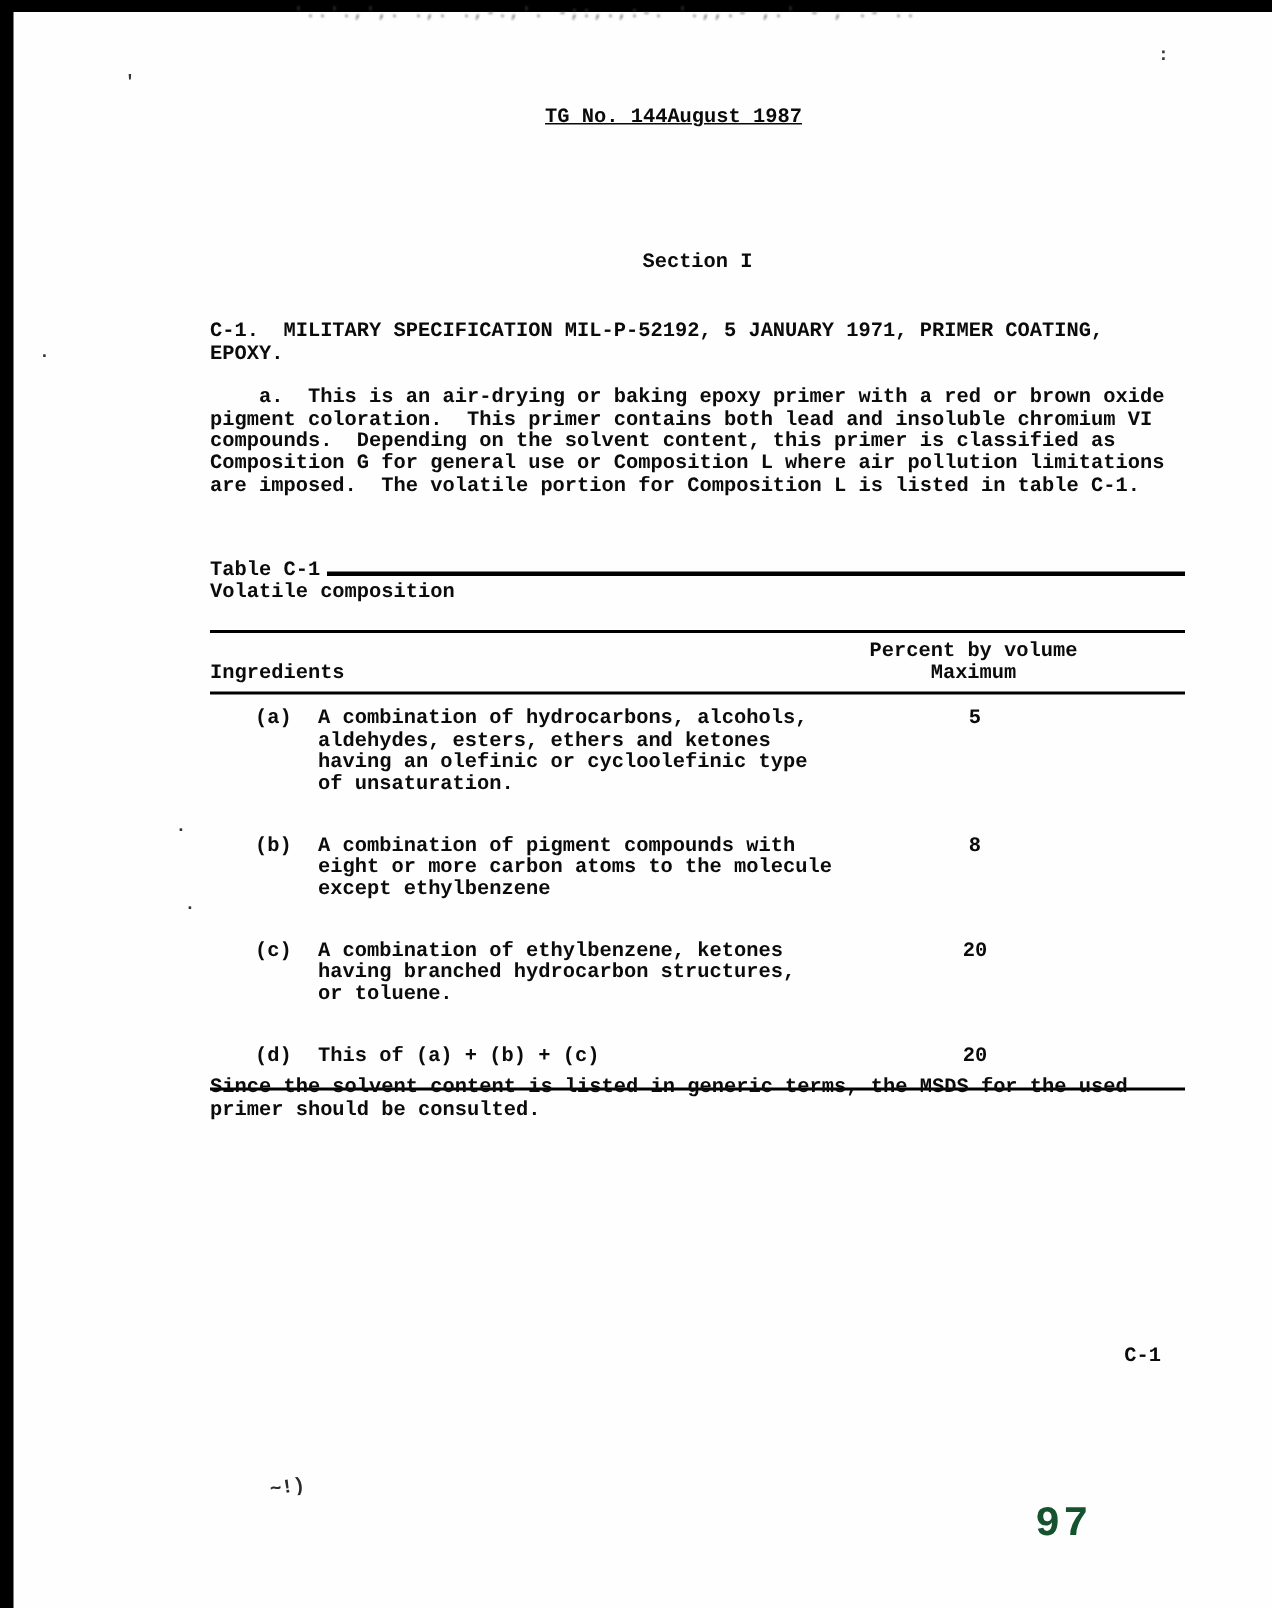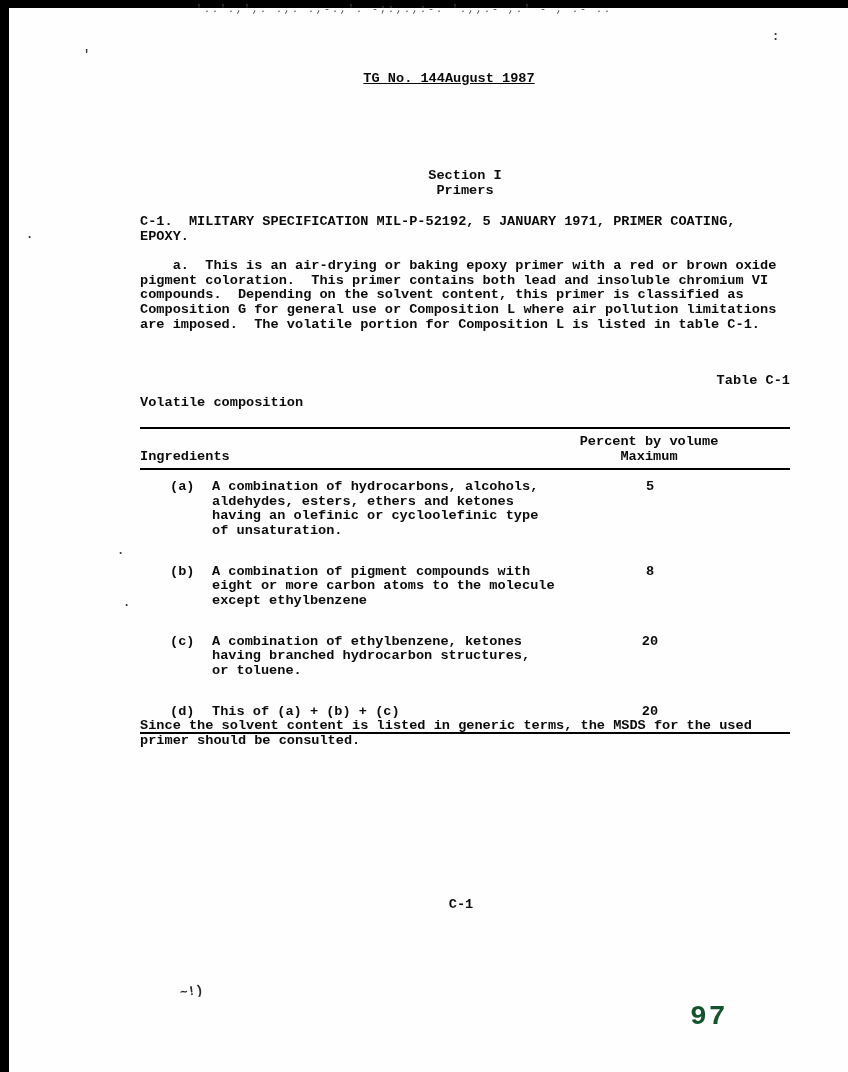--- a/index.html
+++ b/index.html
@@ -61,21 +61,21 @@
     position: absolute; top: 215px; left: 140px; width: 660px;
   }
   .para-a {
     position: absolute; top: 259px; left: 140px; width: 660px;
   }
 
   
   .tbl {
     position: absolute; top: 374px; left: 140px; width: 650px;
   }
-  .tbl-caption-row { display: flex; align-items: flex-end; flex-direction: column; }
+  .tbl-caption-row { display: flex; align-items: flex-start; }
   .tbl-caption-row .hline {
     flex: 1; height: 2.5px; background: #000; margin-top: 7px; margin-left: 5px;
   }
   .tbl-caption2 {
     border-bottom: 2.5px solid #000; padding-bottom: 17px;
   }
   .tbl-colhead {
     position: relative; margin-top: 6px;
     border-bottom: 2.5px solid #000; padding-bottom: 3px;
   }
@@ -89,21 +89,21 @@
     padding-left: 30px; margin-bottom: 26px;
   }
   .tbl-row:last-child { margin-bottom: 12px; }
   .cell-value { text-align: center; }
   .tbl-bottom-rule { border-top: 2.5px solid #000; }
 
   .closing-note {
     position: absolute; top: 719px; left: 140px; width: 660px;
   }
   .footer-label {
-    position: absolute; top: 898px; left: 136px; width: 650px; text-align: center;
+    position: absolute; top: 898px; left: 124px; width: 650px; text-align: right;
   }
   .margin-mark {
     position: absolute; top: 985px; left: 180px;
     font-size: 13px; color: #2a2a2a; transform: rotate(-8deg);
   }
   .page-number {
     position: absolute; top: 1002px; left: 690px;
     font-size: 28px; line-height: 30px; letter-spacing: 2px; color: #14532d;
   }
 </style>
@@ -122,21 +122,20 @@
   <span class="speck speck-dot3">.</span>
 
   <div class="doc-header">
     <span>TG No. 144</span>
     <span>August 1987</span>
   </div>
 
 
   <div class="center-block section-block">
     <div>Section I</div>
-    <div>Primers</div>
   </div>
 
   <div class="spec-heading prewrap">C-1.  MILITARY SPECIFICATION MIL-P-52192, 5 JANUARY 1971, PRIMER COATING,
 EPOXY.</div>
 
   <div class="para-a prewrap">    a.  This is an air-drying or baking epoxy primer with a red or brown oxide
 pigment coloration.  This primer contains both lead and insoluble chromium VI
 compounds.  Depending on the solvent content, this primer is classified as
 Composition G for general use or Composition L where air pollution limitations
 are imposed.  The volatile portion for Composition L is listed in table C-1.</div>

